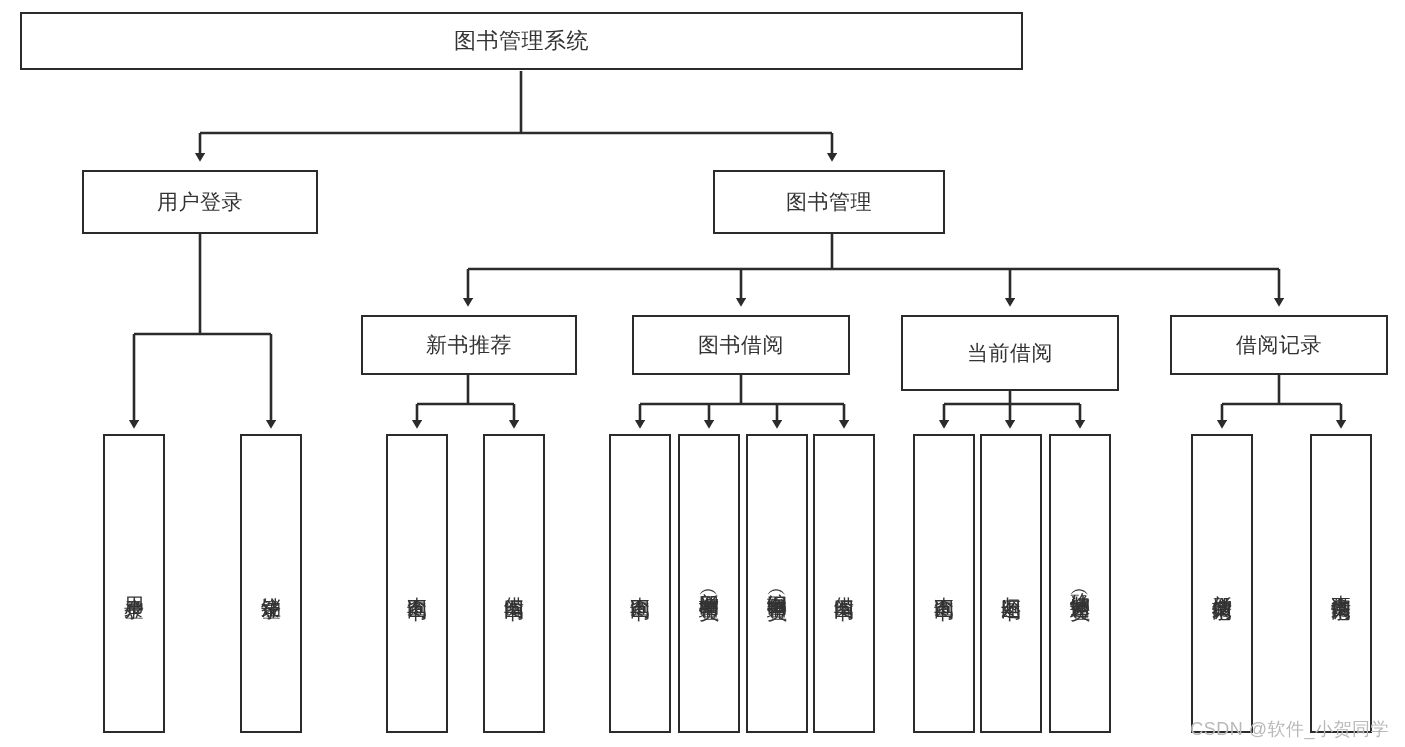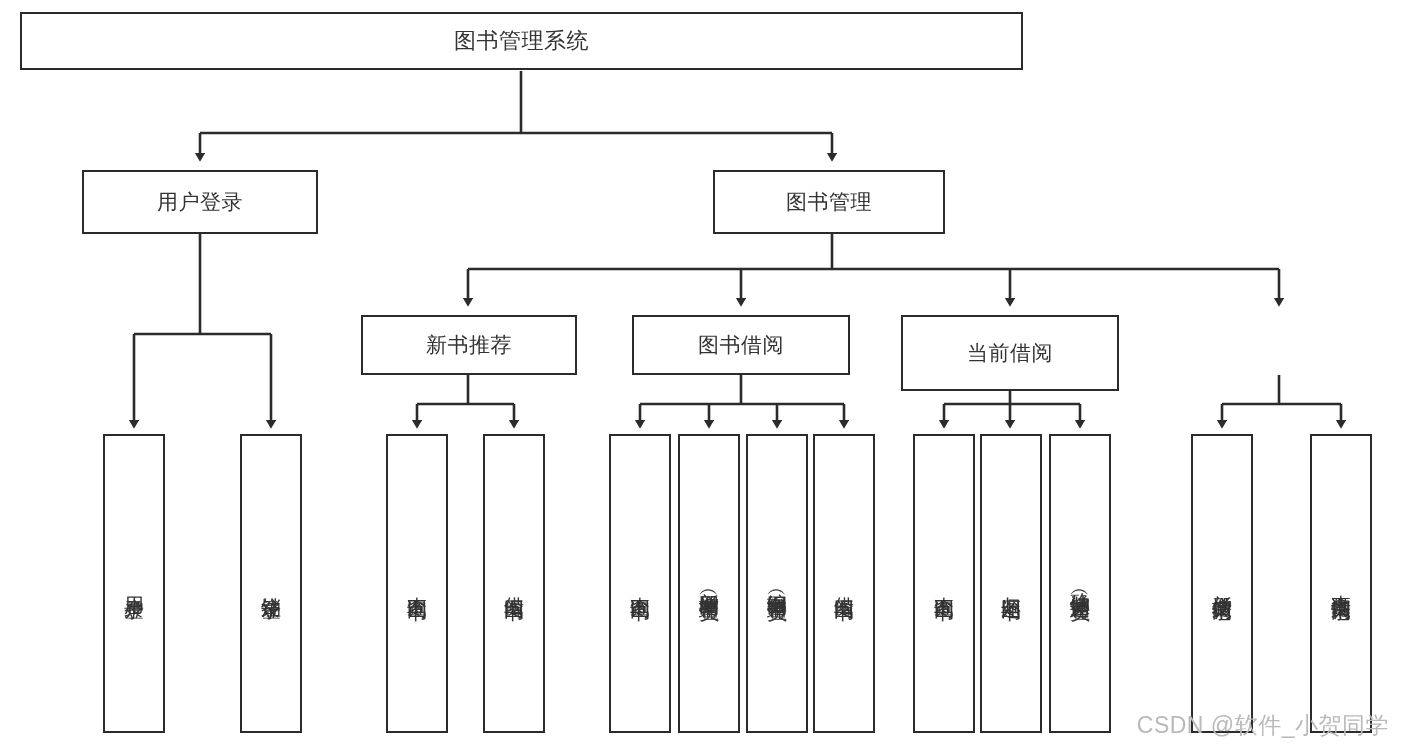--- a/index.html
+++ b/index.html
@@ -60,21 +60,21 @@
     text-orientation: upright;
     font-size: 20px;
     line-height: 1.15;
     letter-spacing: 1.5px;
     white-space: nowrap;
   }
   .watermark {
     position: absolute;
     right: 16px;
     bottom: 6px;
-    font-size: 23px;
+    font-size: 18px;
     color: #b9b9b9;
     letter-spacing: 0.5px;
     z-index: 5;
     white-space: nowrap;
   }
 </style>
 </head>
 <body>
 
 <div id="canvas">
@@ -142,20 +142,23 @@
 
   <div class="node h" style="left:632px; top:315px; width:218px; height:60px;">
     <span class="label">图书借阅</span>
   </div>
   <div class="node h" style="left:361px; top:315px; width:216px; height:60px;">
     <span class="label">新书推荐</span>
   </div>
   <div class="node h" style="left:901px; top:315px; width:218px; height:76px;">
     <span class="label">当前借阅</span>
   </div>
+  <div class="node h" style="left:1170px; top:315px; width:218px; height:60px;">
+    <span class="label">借阅记录</span>
+  </div>
 
   <div class="node v" style="left:103px; top:434px; width:62px; height:299px;">
     <span class="label">用户登录</span>
   </div>
   <div class="node v" style="left:240px; top:434px; width:62px; height:299px;">
     <span class="label">注销登录</span>
   </div>
 
   <div class="node v" style="left:386px; top:434px; width:62px; height:299px;">
     <span class="label">查询图书</span>

